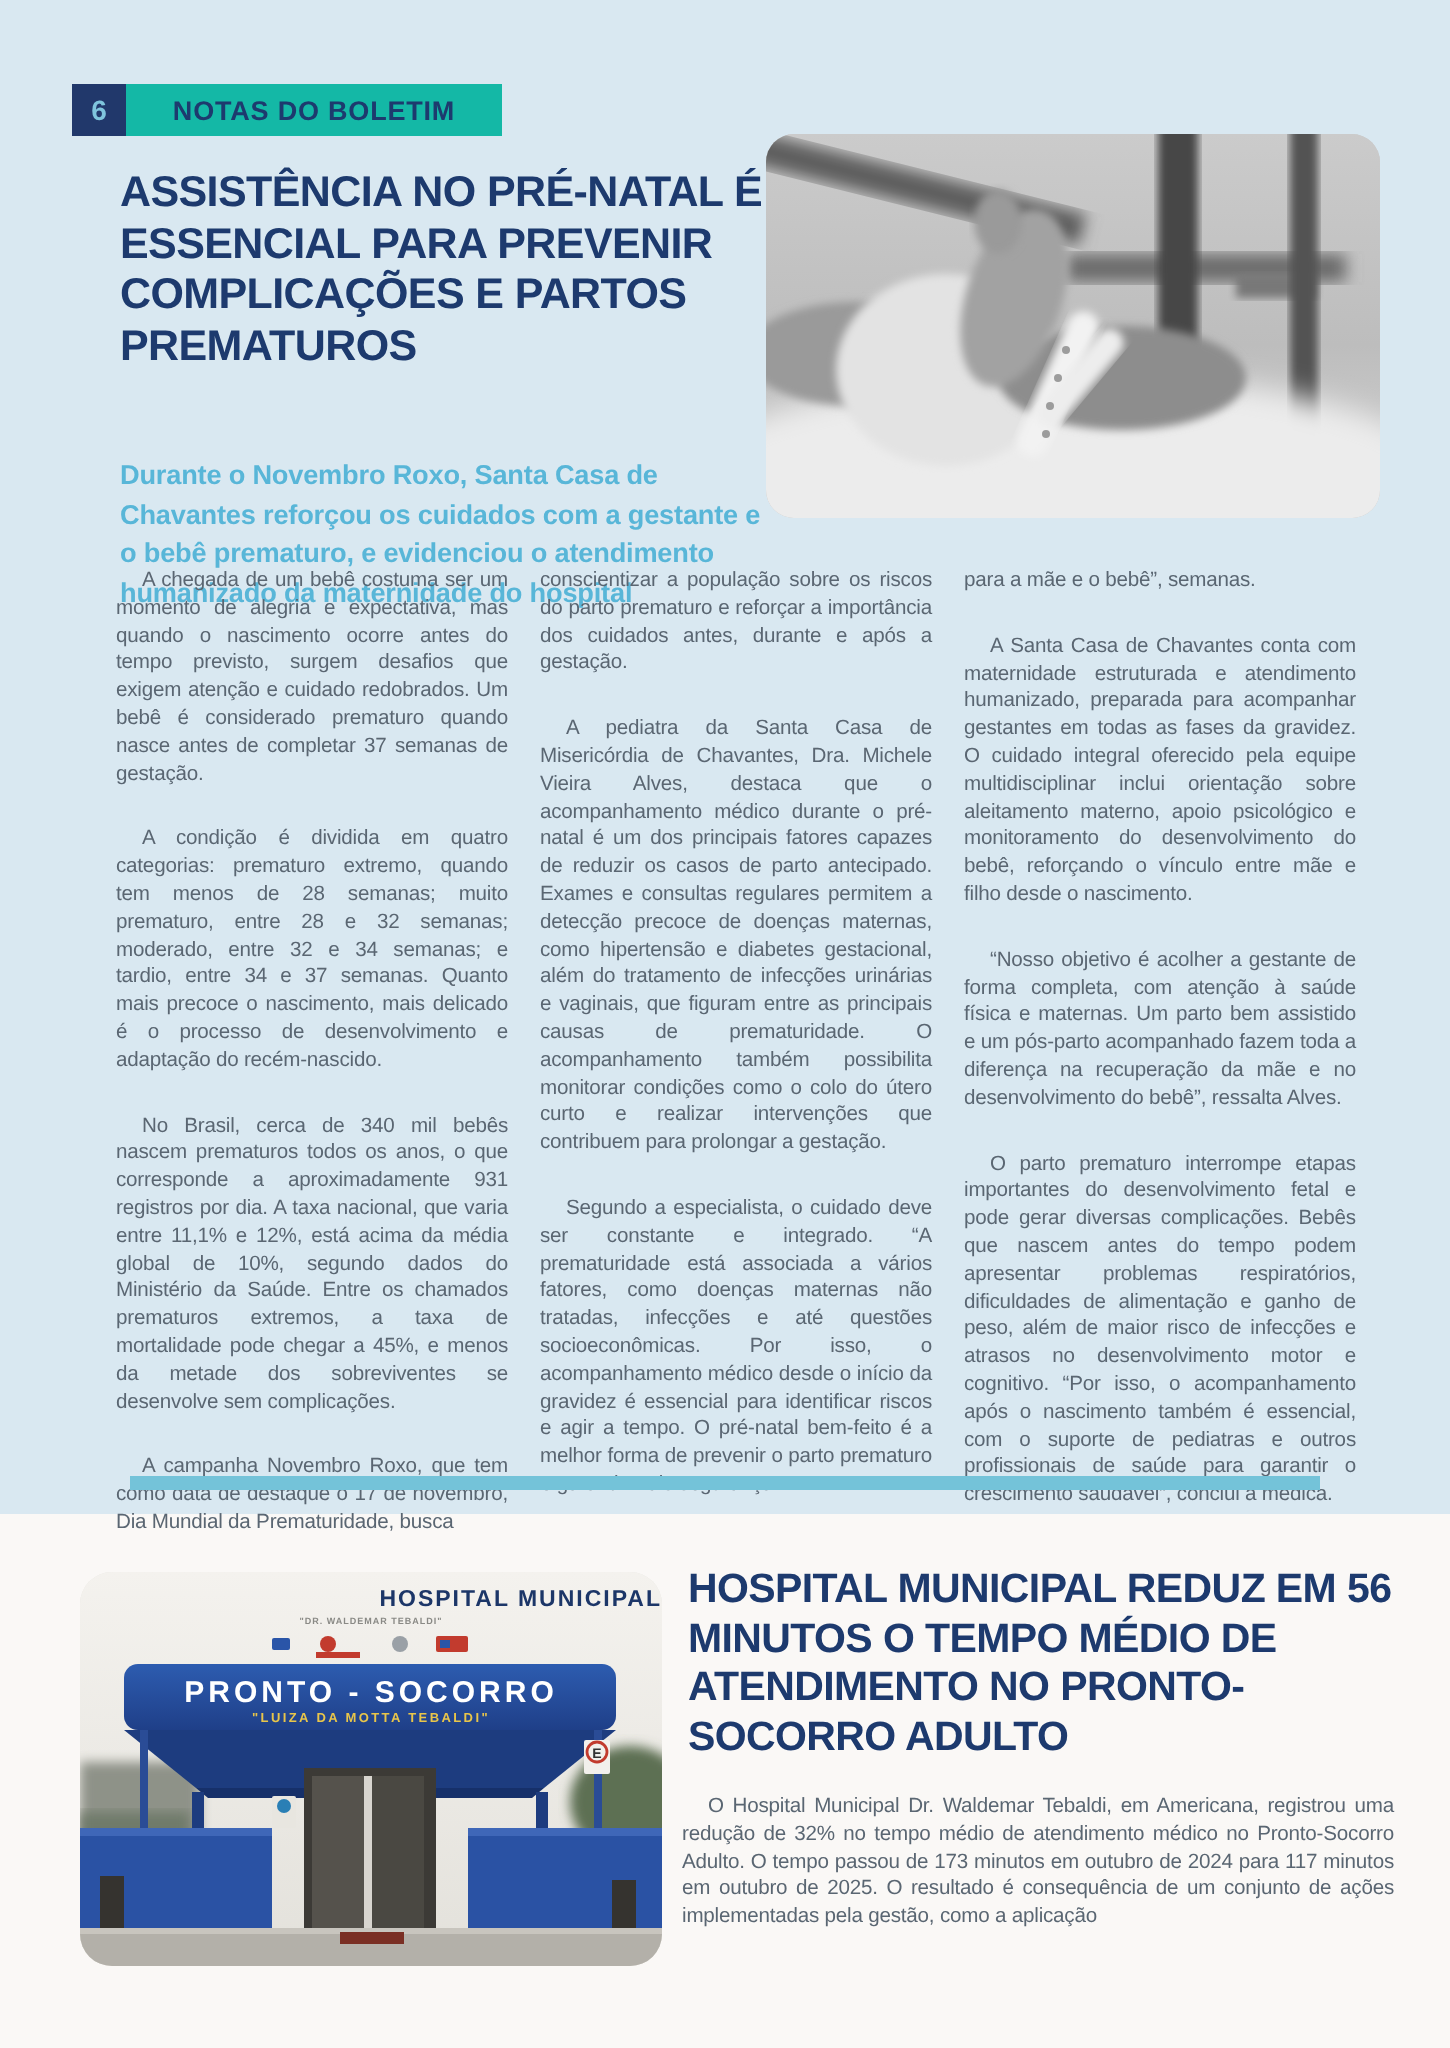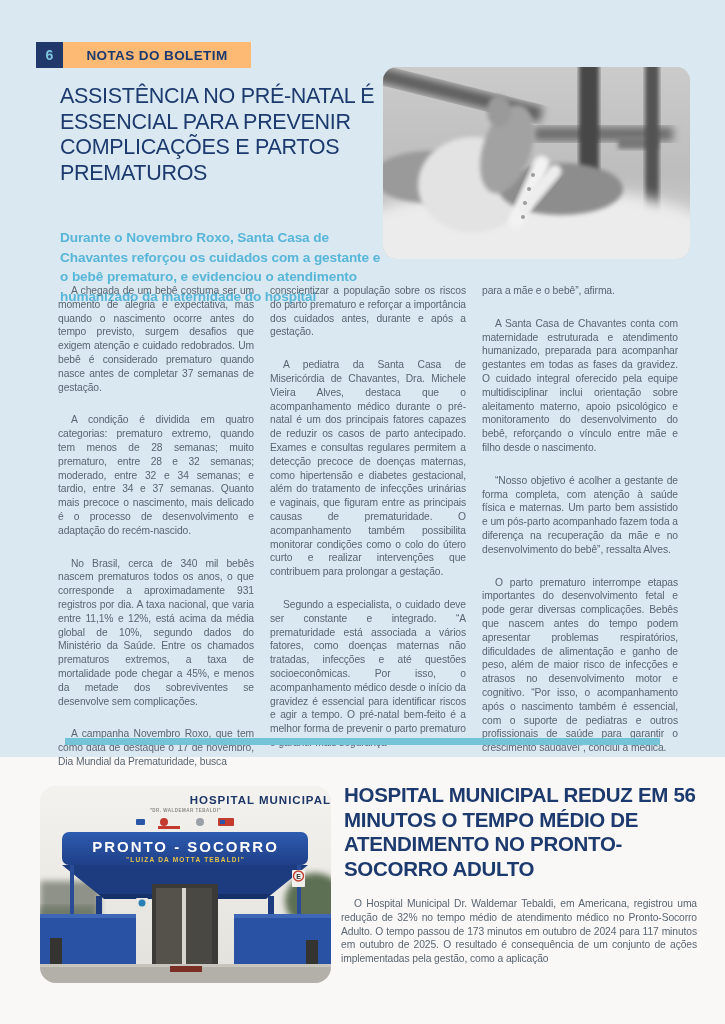--- a/index.html
+++ b/index.html
@@ -10,29 +10,29 @@
   .top-section{position:absolute;left:0;top:0;width:725px;height:757px;background:#d9e8f1;}
   .bottom-section{position:absolute;left:0;top:757px;width:725px;height:267px;background:#faf8f6;}
 
   
   .pagenum-box{
     position:absolute;left:36px;top:42px;width:27px;height:26px;background:#21386b;
     display:flex;align-items:center;justify-content:center;
     color:#7fc5dd;font-size:14px;font-weight:bold;
   }
   .section-bar{
-    position:absolute;left:63px;top:42px;width:188px;height:26px;background:#fdba74;
+    position:absolute;left:63px;top:42px;width:188px;height:26px;background:#14b8a6;
     display:flex;align-items:center;justify-content:center;
     color:#1d3a6e;font-size:13.5px;font-weight:bold;letter-spacing:.4px;
   }
 
   
   .headline1{
     position:absolute;left:60px;top:84px;width:322px;
-    color:#1d3a6e;font-size:21.5px;font-weight:normal;line-height:1.19;letter-spacing:-.3px;
+    color:#1d3a6e;font-size:21.5px;font-weight:bold;line-height:1.19;letter-spacing:-.3px;
   }
   .subheadline{
     position:absolute;left:60px;top:191px;width:322px;
     color:#58b6d8;font-size:13.6px;font-weight:bold;line-height:1.45;letter-spacing:-.1px;margin-top:37px;
   }
   .baby-photo{
     position:absolute;left:383px;top:67px;width:307px;height:192px;
     border-radius:14px;overflow:hidden;background:#c9c9c9;
   }
   .baby-photo svg{display:block;}
@@ -146,21 +146,21 @@
       <p class="indent">A condição é dividida em quatro categorias: prematuro extremo, quando tem menos de 28 semanas; muito prematuro, entre 28 e 32 semanas; moderado, entre 32 e 34 semanas; e tardio, entre 34 e 37 semanas. Quanto mais precoce o nascimento, mais delicado é o processo de desenvolvimento e adaptação do recém-nascido.</p>
       <p class="indent">No Brasil, cerca de 340 mil bebês nascem prematuros todos os anos, o que corresponde a aproximadamente 931 registros por dia. A taxa nacional, que varia entre 11,1% e 12%, está acima da média global de 10%, segundo dados do Ministério da Saúde. Entre os chamados prematuros extremos, a taxa de mortalidade pode chegar a 45%, e menos da metade dos sobreviventes se desenvolve sem complicações.</p>
       <p class="indent">A campanha Novembro Roxo, que tem como data de destaque o 17 de novembro, Dia Mundial da Prematuridade, busca</p>
     </div>
     <div class="col">
       <p>conscientizar a população sobre os riscos do parto prematuro e reforçar a importância dos cuidados antes, durante e após a gestação.</p>
       <p class="indent">A pediatra da Santa Casa de Misericórdia de Chavantes, Dra. Michele Vieira Alves, destaca que o acompanhamento médico durante o pré-natal é um dos principais fatores capazes de reduzir os casos de parto antecipado. Exames e consultas regulares permitem a detecção precoce de doenças maternas, como hipertensão e diabetes gestacional, além do tratamento de infecções urinárias e vaginais, que figuram entre as principais causas de prematuridade. O acompanhamento também possibilita monitorar condições como o colo do útero curto e realizar intervenções que contribuem para prolongar a gestação.</p>
       <p class="indent">Segundo a especialista, o cuidado deve ser constante e integrado. “A prematuridade está associada a vários fatores, como doenças maternas não tratadas, infecções e até questões socioeconômicas. Por isso, o acompanhamento médico desde o início da gravidez é essencial para identificar riscos e agir a tempo. O pré-natal bem-feito é a melhor forma de prevenir o parto prematuro e garantir mais segurança</p>
     </div>
     <div class="col">
-      <p>para a mãe e o bebê”, afirma.</p>
+      <p>para a mãe e o bebê”, semanas.</p>
       <p class="indent">A Santa Casa de Chavantes conta com maternidade estruturada e atendimento humanizado, preparada para acompanhar gestantes em todas as fases da gravidez. O cuidado integral oferecido pela equipe multidisciplinar inclui orientação sobre aleitamento materno, apoio psicológico e monitoramento do desenvolvimento do bebê, reforçando o vínculo entre mãe e filho desde o nascimento.</p>
       <p class="indent">“Nosso objetivo é acolher a gestante de forma completa, com atenção à saúde física e maternas. Um parto bem assistido e um pós-parto acompanhado fazem toda a diferença na recuperação da mãe e no desenvolvimento do bebê”, ressalta Alves.</p>
       <p class="indent">O parto prematuro interrompe etapas importantes do desenvolvimento fetal e pode gerar diversas complicações. Bebês que nascem antes do tempo podem apresentar problemas respiratórios, dificuldades de alimentação e ganho de peso, além de maior risco de infecções e atrasos no desenvolvimento motor e cognitivo. “Por isso, o acompanhamento após o nascimento também é essencial, com o suporte de pediatras e outros profissionais de saúde para garantir o crescimento saudável”, conclui a médica.</p>
     </div>
   </div>
 
   <div class="divider"></div>
 
   <div class="hospital-photo">
     <svg width="291" height="197" viewBox="0 0 291 197" xmlns="http://www.w3.org/2000/svg">

